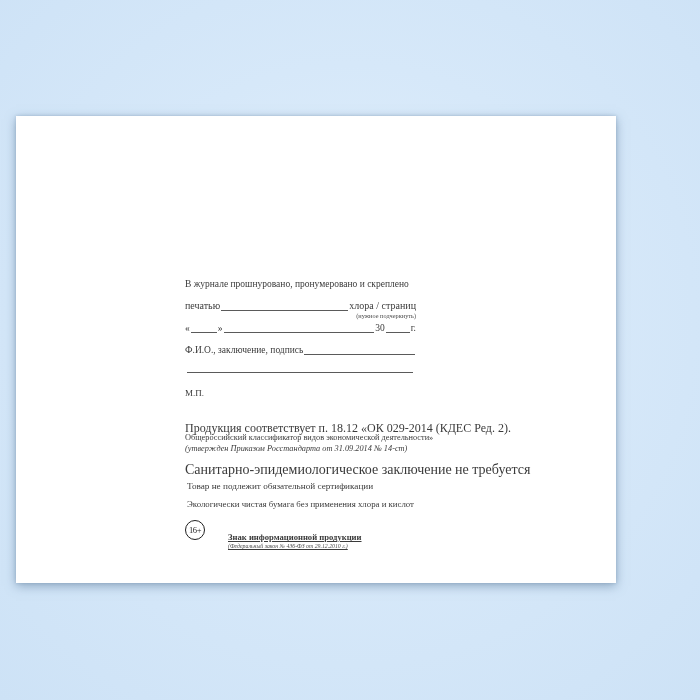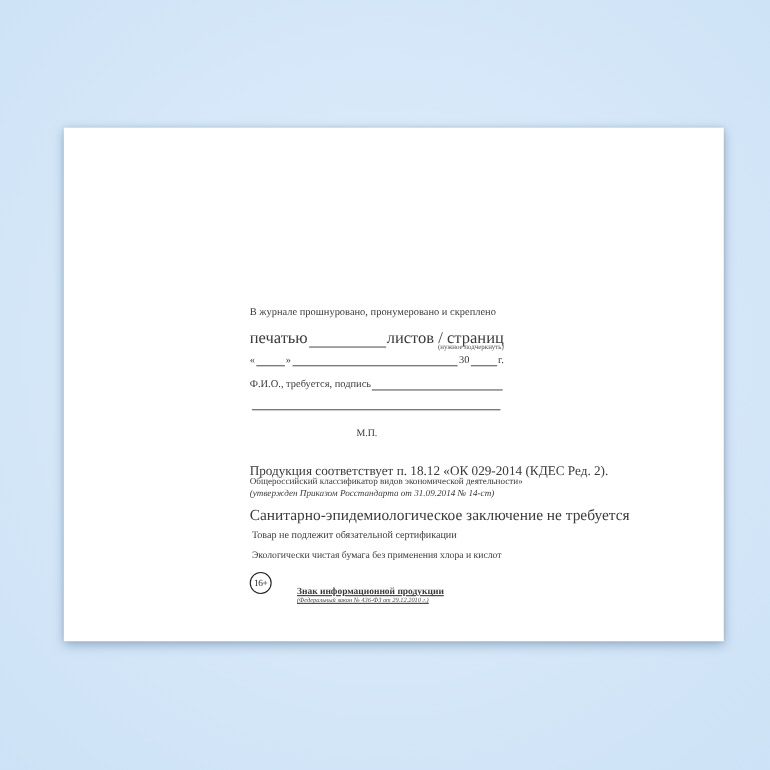--- a/index.html
+++ b/index.html
@@ -5,34 +5,33 @@
   html,body{margin:0;padding:0;}
   body{
     width:700px;height:700px;position:relative;overflow:hidden;
     font-family:"Liberation Serif","DejaVu Serif",serif;
     background:radial-gradient(circle at 50% 46%, #e2f0fc 0%, #d6e8f9 50%, #cde2f6 100%);
   }
   .sheet{
     position:absolute;left:16px;top:116px;width:600px;height:467px;
     background:#ffffff;
     box-shadow:0 3px 10px rgba(88,118,150,0.55), 0 0 3px rgba(88,118,150,0.30);
-    margin-left:42px;
   }
   .line{position:absolute;left:169px;width:231px;color:#3a3a3a;line-height:1.15;white-space:nowrap;}
   .row{display:flex;align-items:flex-end;}
   .fill{flex:1 1 auto;border-bottom:1px solid #5a5a5a;transform:translateY(-1px);margin:0 1px;min-width:8px;}
   .w26{flex:0 0 26px;}
   .w24{flex:0 0 24px;}
   .l1{top:163px;font-size:9.5px;}
-  .l2{top:184px;font-size:15px;}
+  .l2{top:184px;font-size:10px;}
   .l3{top:196px;font-size:6.3px;text-align:right;color:#4a4a4a;}
   .l4{top:207px;font-size:9.5px;}
   .l5{top:229px;font-size:9.5px;}
   .rule{position:absolute;left:171px;top:256px;width:226px;height:0;border-top:1px solid #5a5a5a;}
-  .l7{top:272px;font-size:9px;text-align:center;padding-right:18px;box-sizing:border-box;}
+  .l7{top:272px;font-size:9px;text-align:left;padding-right:18px;box-sizing:border-box;}
   .l8{top:306px;font-size:12px;text-align:right;}
   .l9{top:317px;font-size:8.3px;}
   .l10{top:328px;font-size:8.3px;font-style:italic;}
   .l11{top:346px;font-size:14px;}
   .l12{top:365px;font-size:9.2px;padding-left:2px;}
   .l13{top:383px;font-size:8.8px;padding-left:2px;}
   .badge{
     position:absolute;left:169px;top:404px;width:18px;height:18px;
     border:1.7px solid #1f1f1f;border-radius:50%;
     display:flex;align-items:center;justify-content:center;
@@ -45,37 +44,37 @@
 </head>
 <body>
 
 <div class="sheet">
 
   <div class="line l1">В журнале прошнуровано, пронумеровано и скреплено</div>
 
   <div class="line row l2">
     <span>печатью</span>
     <span class="fill"></span>
-    <span>листов / страниц</span>
+    <span>хлора / страниц</span>
   </div>
 
   <div class="line l3">(нужное подчеркнуть)</div>
 
   <div class="line row l4">
     <span>«</span>
     <span class="fill w26"></span>
     <span>»</span>
     <span class="fill"></span>
     <span>30</span>
     <span class="fill w24"></span>
     <span>г.</span>
   </div>
 
   <div class="line row l5">
-    <span>Ф.И.О., требуется, подпись</span>
+    <span>Ф.И.О., заключение, подпись</span>
     <span class="fill"></span>
   </div>
 
   <div class="rule"></div>
 
   <div class="line l7">М.П.</div>
 
   <div class="line l8">Продукция соответствует п. 18.12 «ОК 029-2014 (КДЕС Ред. 2).</div>
   <div class="line l9">Общероссийский классификатор видов экономической деятельности»</div>
   <div class="line l10">(утвержден Приказом Росстандарта от 31.09.2014 № 14-ст)</div>

